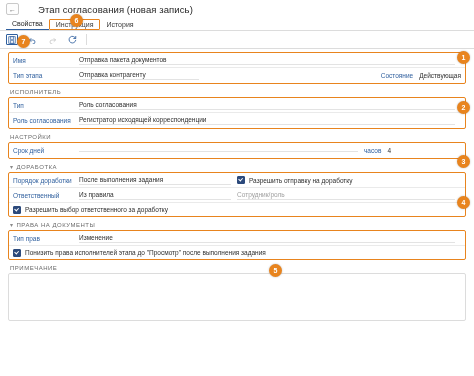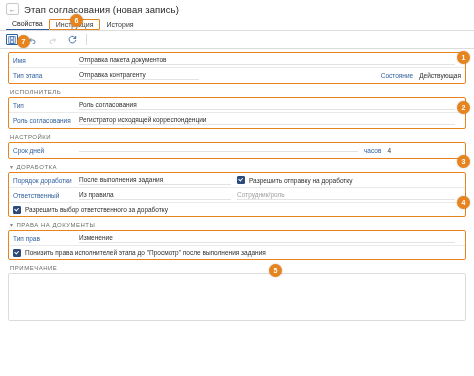--- a/index.html
+++ b/index.html
@@ -14,21 +14,21 @@
     font-size: 7px;
     color: #333333;
     position: relative;
     overflow: hidden;
   }
 
   
   .titlebar {
     display: flex;
     align-items: flex-end;
-    gap: 5px;
+    gap: 19px;
     padding: 3px 16px 2px 6px;
   }
   .back-btn {
     width: 11px;
     height: 10px;
     border: 1px solid #c9c9c9;
     border-radius: 2px;
     background: #fdfdfd;
     display: flex;
     align-items: center;

